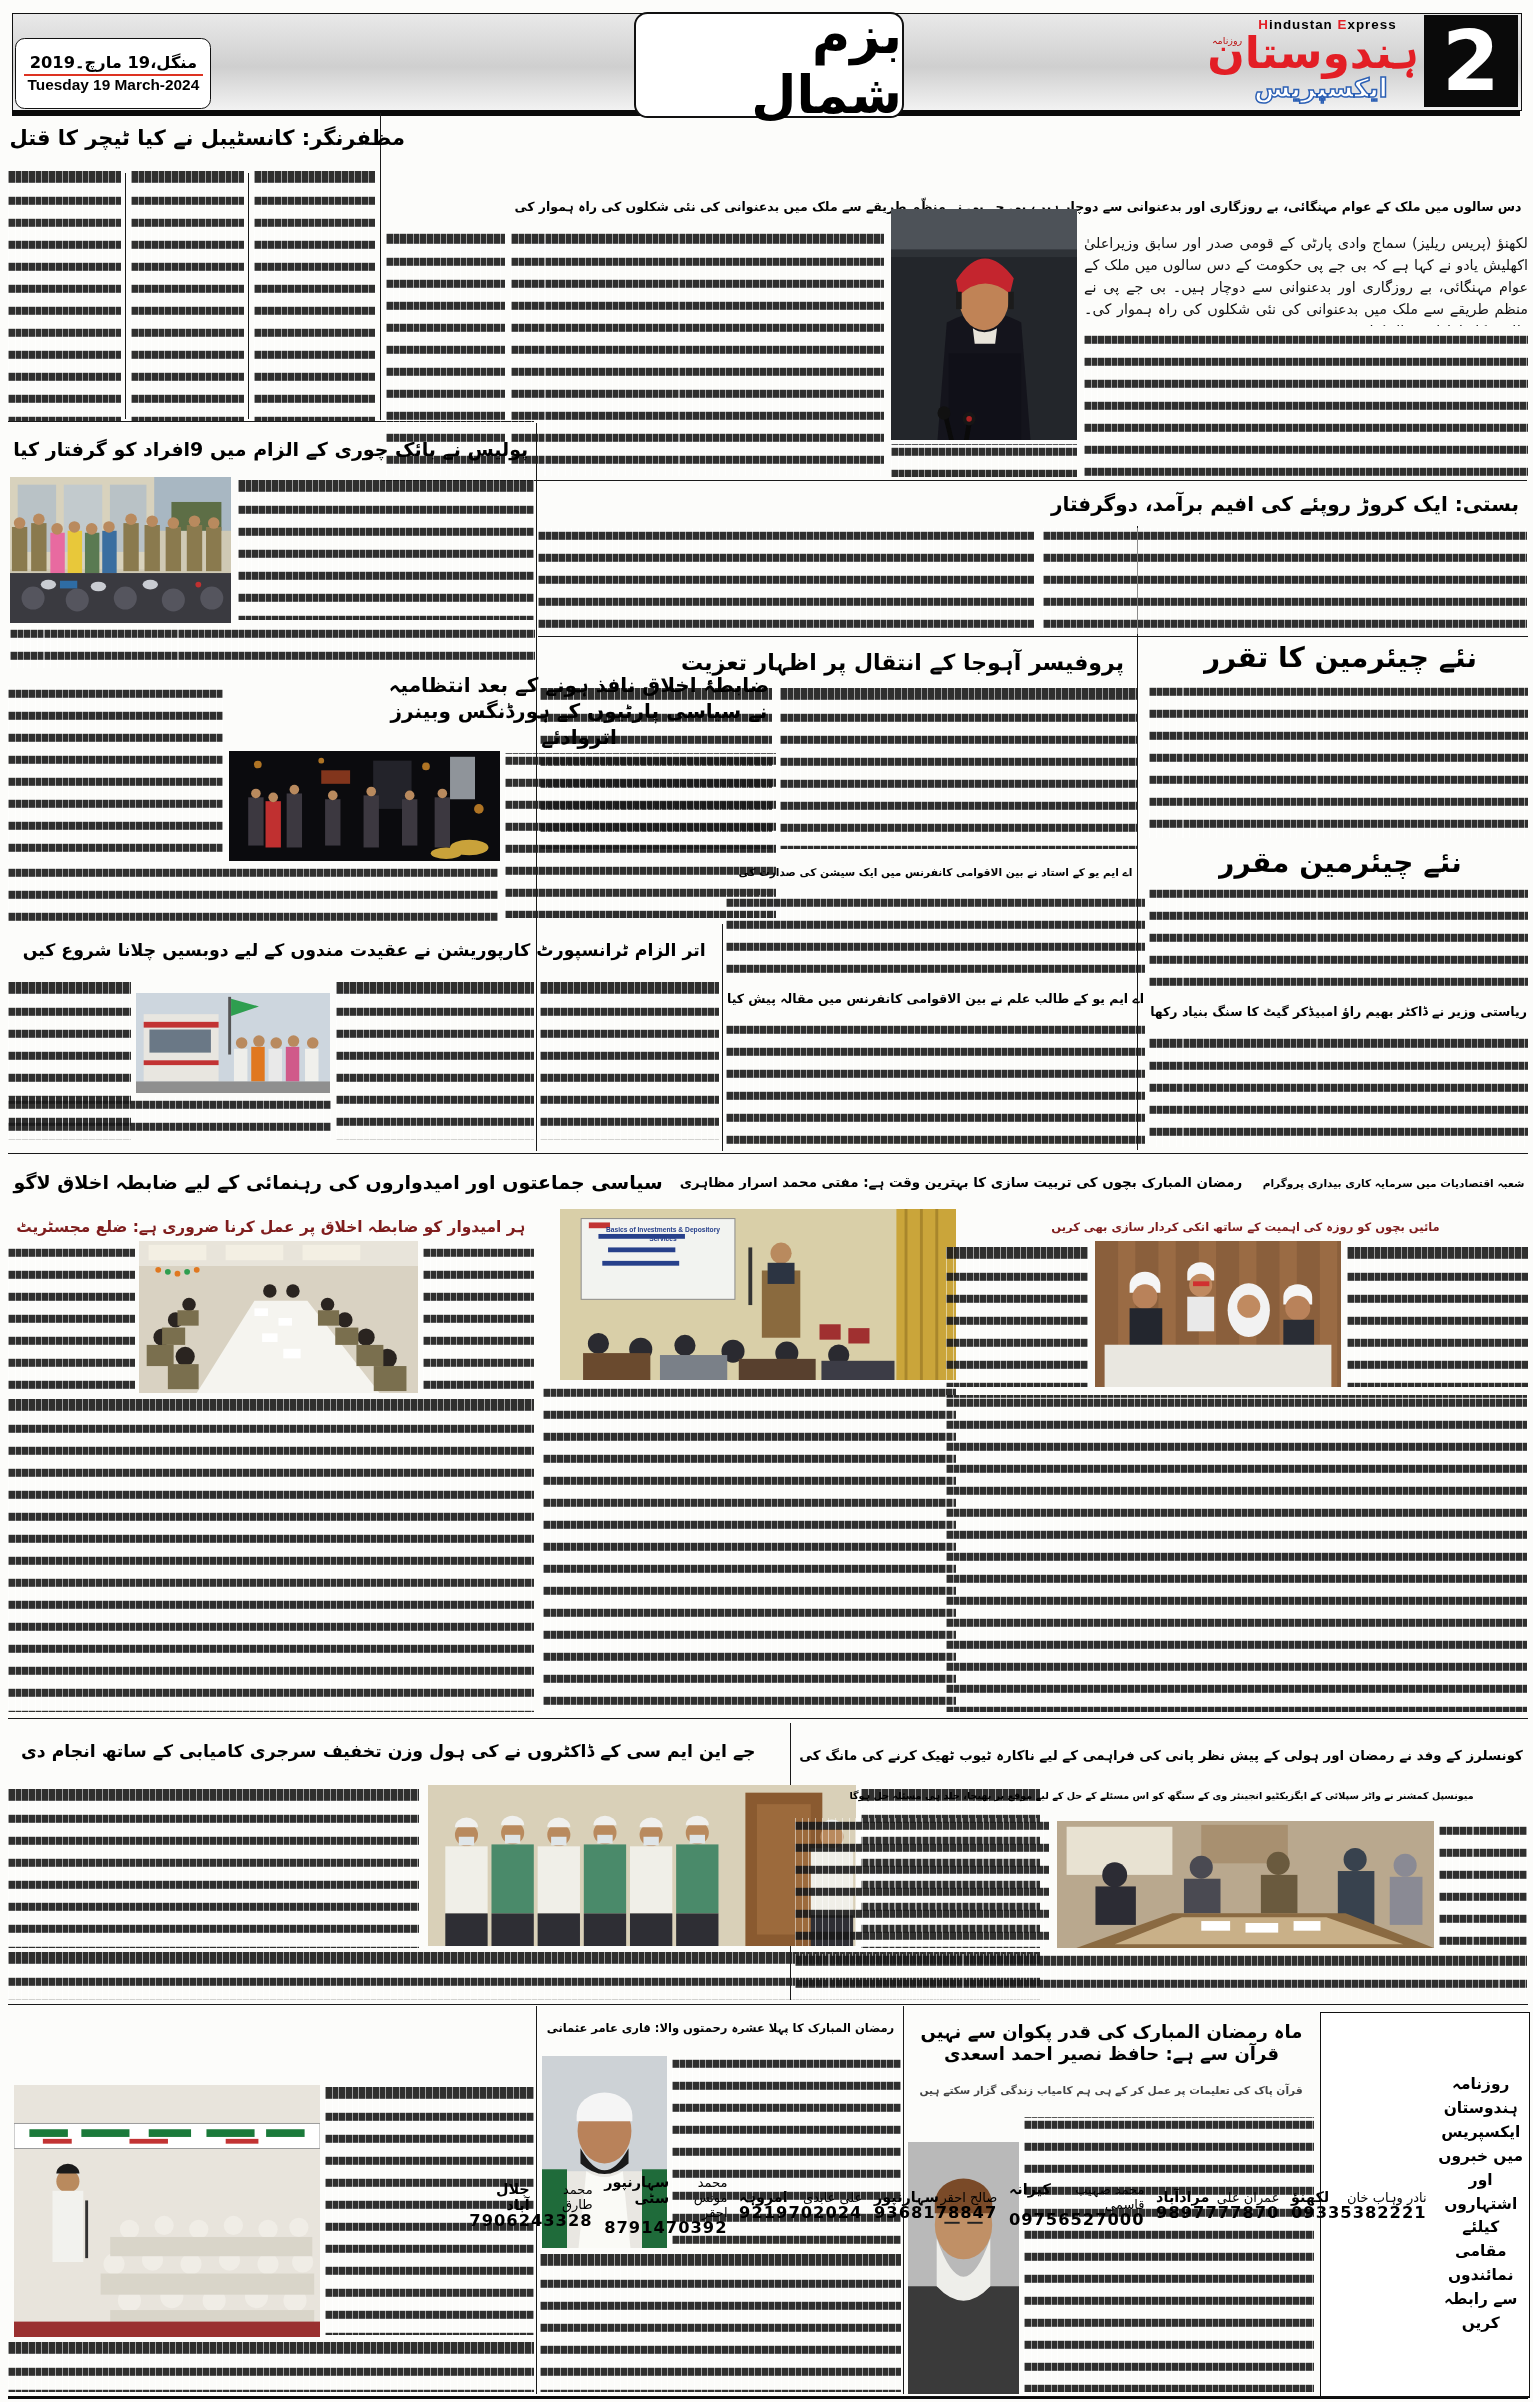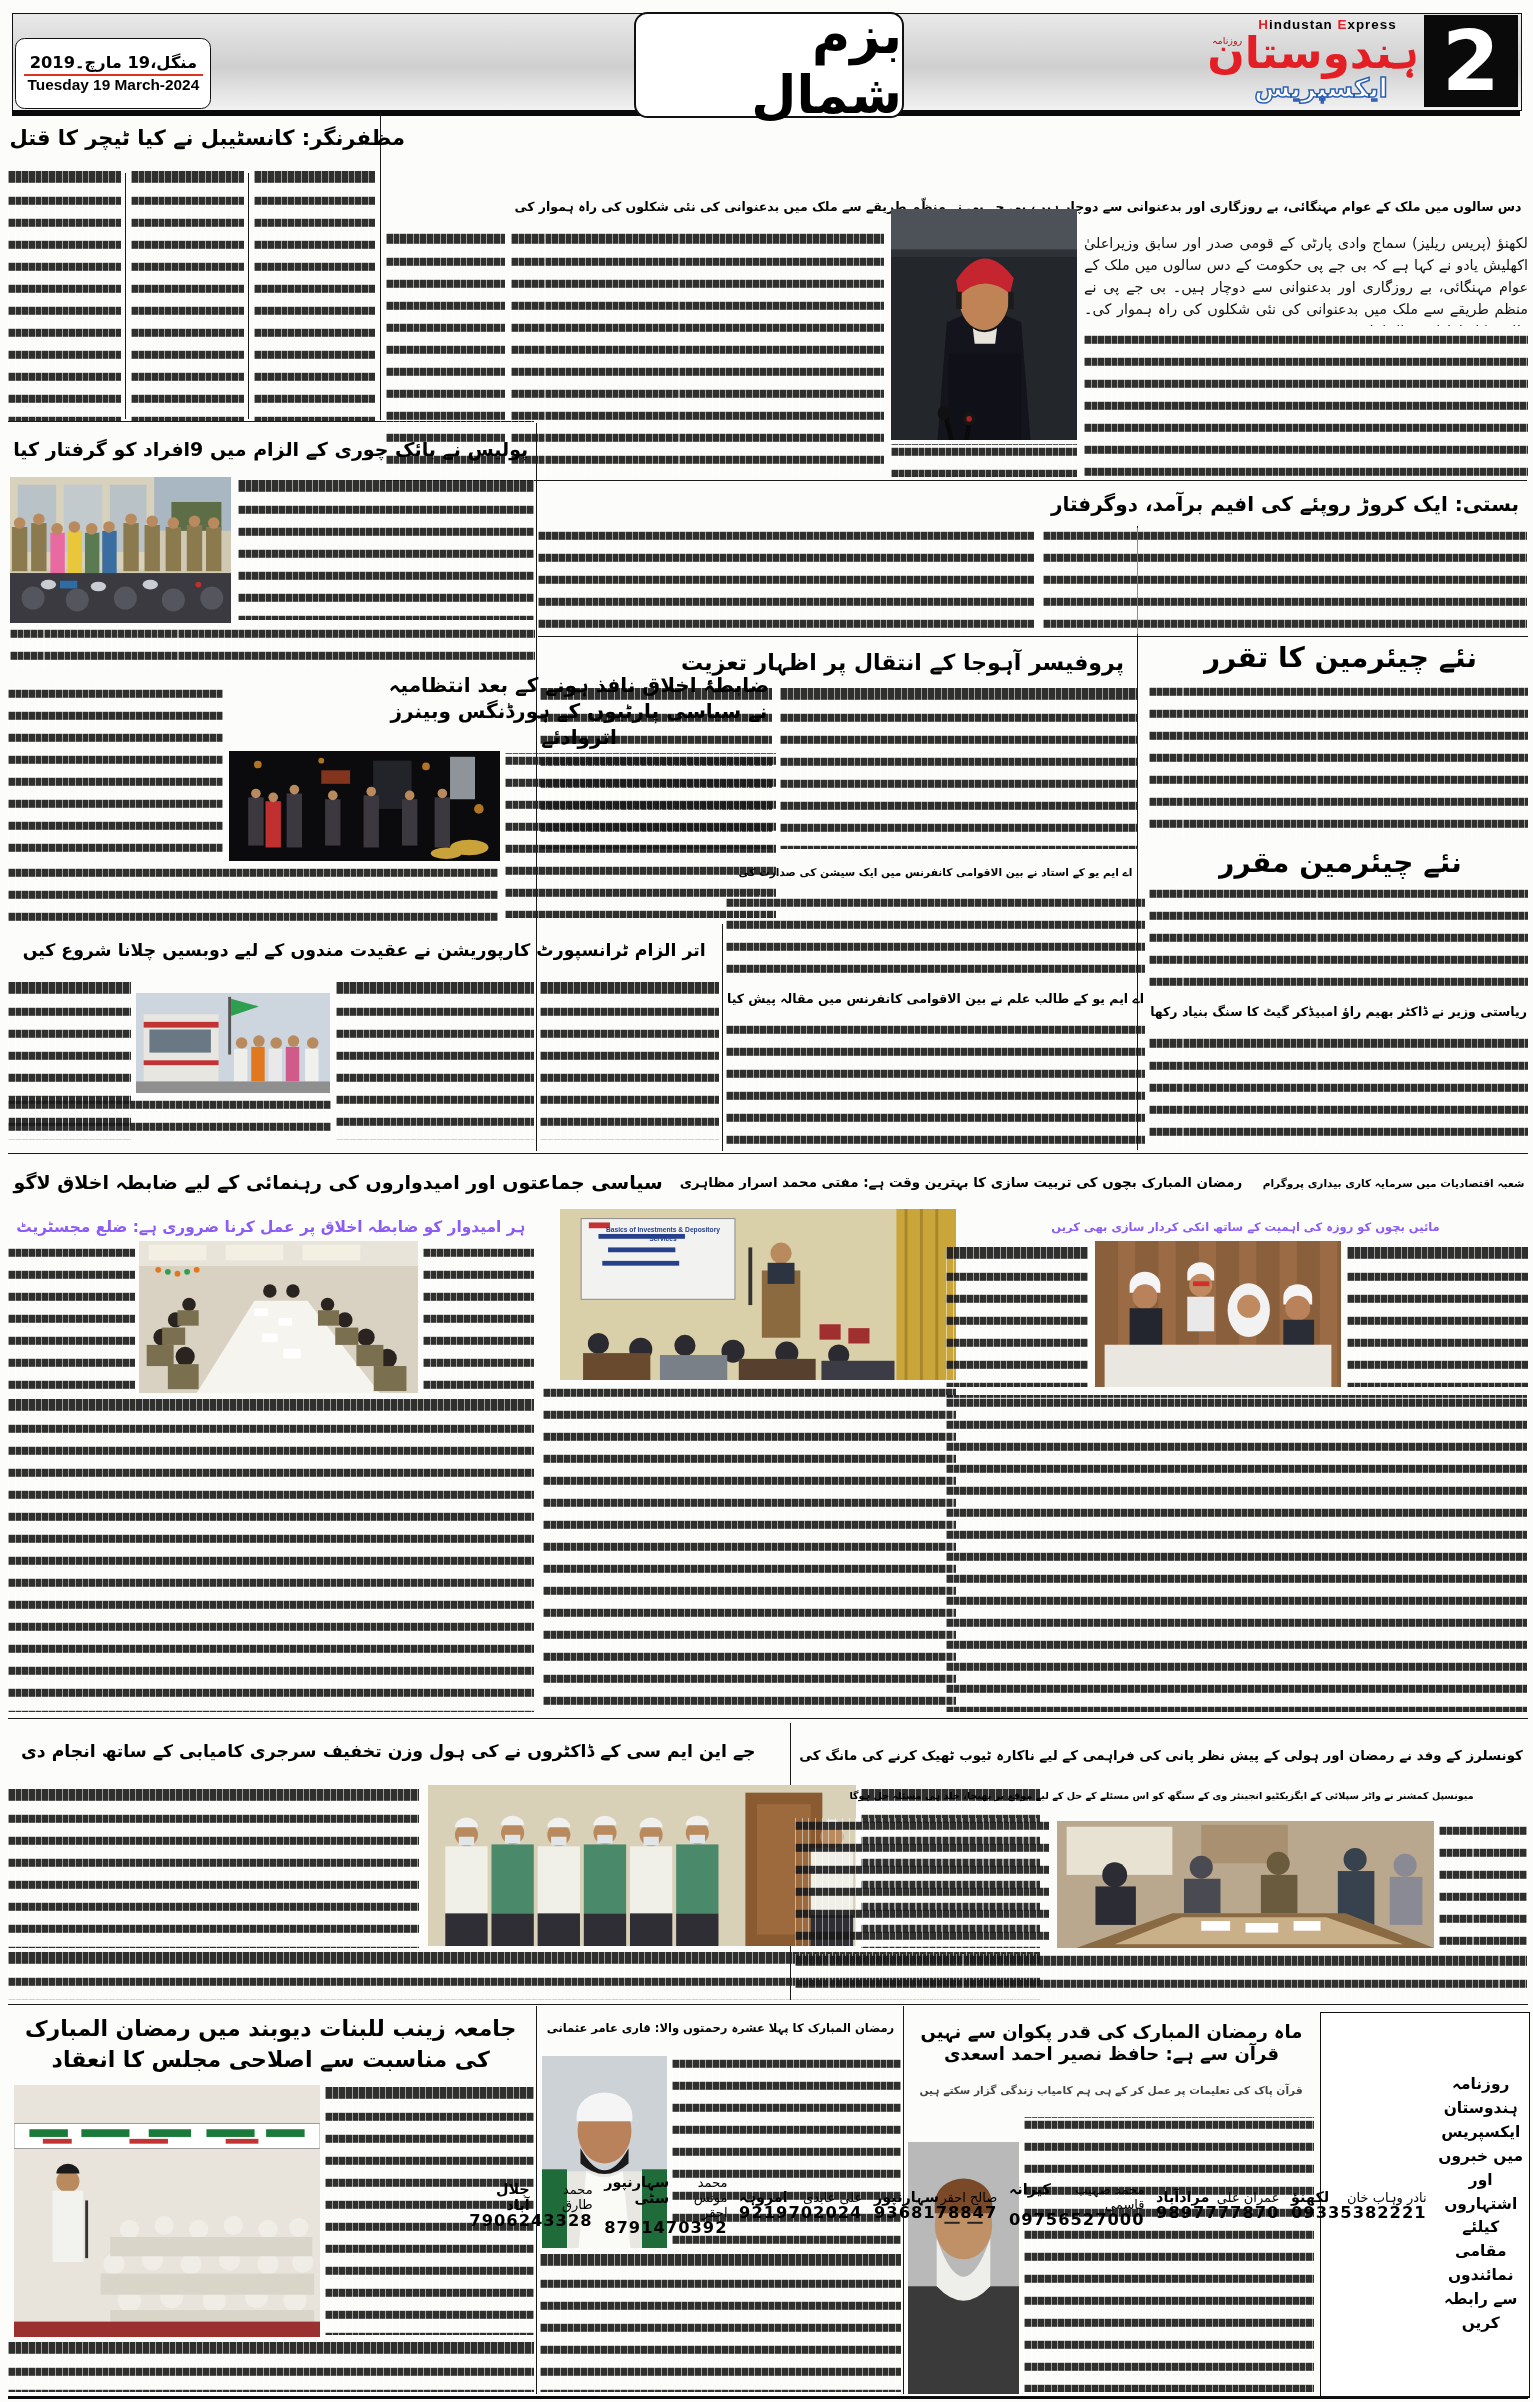--- a/index.html
+++ b/index.html
@@ -2,21 +2,21 @@
 <html><head>
 <meta charset="utf-8">
 <style>
   html,body{margin:0;padding:0;background:#888;}
   #page{position:relative;width:1533px;height:2403px;background:#fcfcfa;overflow:hidden;
         font-family:"DejaVu Sans",sans-serif;}
   .hl{position:absolute;font-weight:bold;color:#000;direction:rtl;text-align:center;
       display:flex;align-items:center;justify-content:center;white-space:nowrap;overflow:hidden;
       font-family:"DejaVu Sans",sans-serif;line-height:1.15;}
   .wrap{white-space:normal;}
-  .gray{color:#8b5cf6;}
+  .gray{color:#7f1d1d;}
   .sim{position:absolute;opacity:.9;
     background-image:
       repeating-linear-gradient(90deg, rgba(255,255,255,.55) 0 1px, rgba(255,255,255,0) 1px 6.7px),
       repeating-linear-gradient(180deg, #191919 0 7.7px, rgba(0,0,0,0) 7.7px 22px);
     background-position:0 3.8px;}
   .vr{position:absolute;width:1px;background:#1a1a1a;}
   .hr{position:absolute;height:1px;background:#1a1a1a;}
   .photo{position:absolute;overflow:hidden;background:#ccc;box-shadow:0 0 0 1px #777 inset;}
   .photo svg{display:block;width:100%;height:100%;}
   
@@ -501,21 +501,20 @@
           <rect x="150" y="104" width="30" height="10"></rect>
           <rect x="196" y="106" width="34" height="10"></rect>
           <rect x="246" y="104" width="28" height="10"></rect>
         </g>
     </svg>
   </div>
   <div class="sim" style="left:795px;top:1818px;width:254px;height:131px"></div>
   <div class="sim" style="left:1439px;top:1823px;width:88px;height:125px"></div>
   <div class="sim" style="left:795px;top:1954px;width:732px;height:46px"></div>
 
-  <div class="hl fit wrap" style="left:7.7px;top:2010px;width:526px;height:69px;font-size:22px;line-height:1.4">جامعہ زینب للبنات دیوبند میں رمضان المبارک کی مناسبت سے اصلاحی مجلس کا انعقاد</div>
   <div class="photo" style="left:14.4px;top:2085px;width:306px;height:252px">
     <svg viewBox="0 0 318 262" preserveAspectRatio="none">
       <rect width="318" height="262" fill="#e8e4dc"></rect>
       <rect y="40" width="318" height="26" fill="#ffffff" stroke="#999"></rect>
       <g fill="#1a7a3a">
           <rect x="16" y="46" width="40" height="8"></rect>
           <rect x="70" y="46" width="50" height="8"></rect>
           <rect x="140" y="46" width="44" height="8"></rect>
           <rect x="200" y="46" width="50" height="8"></rect>
           <rect x="262" y="46" width="40" height="8"></rect>

